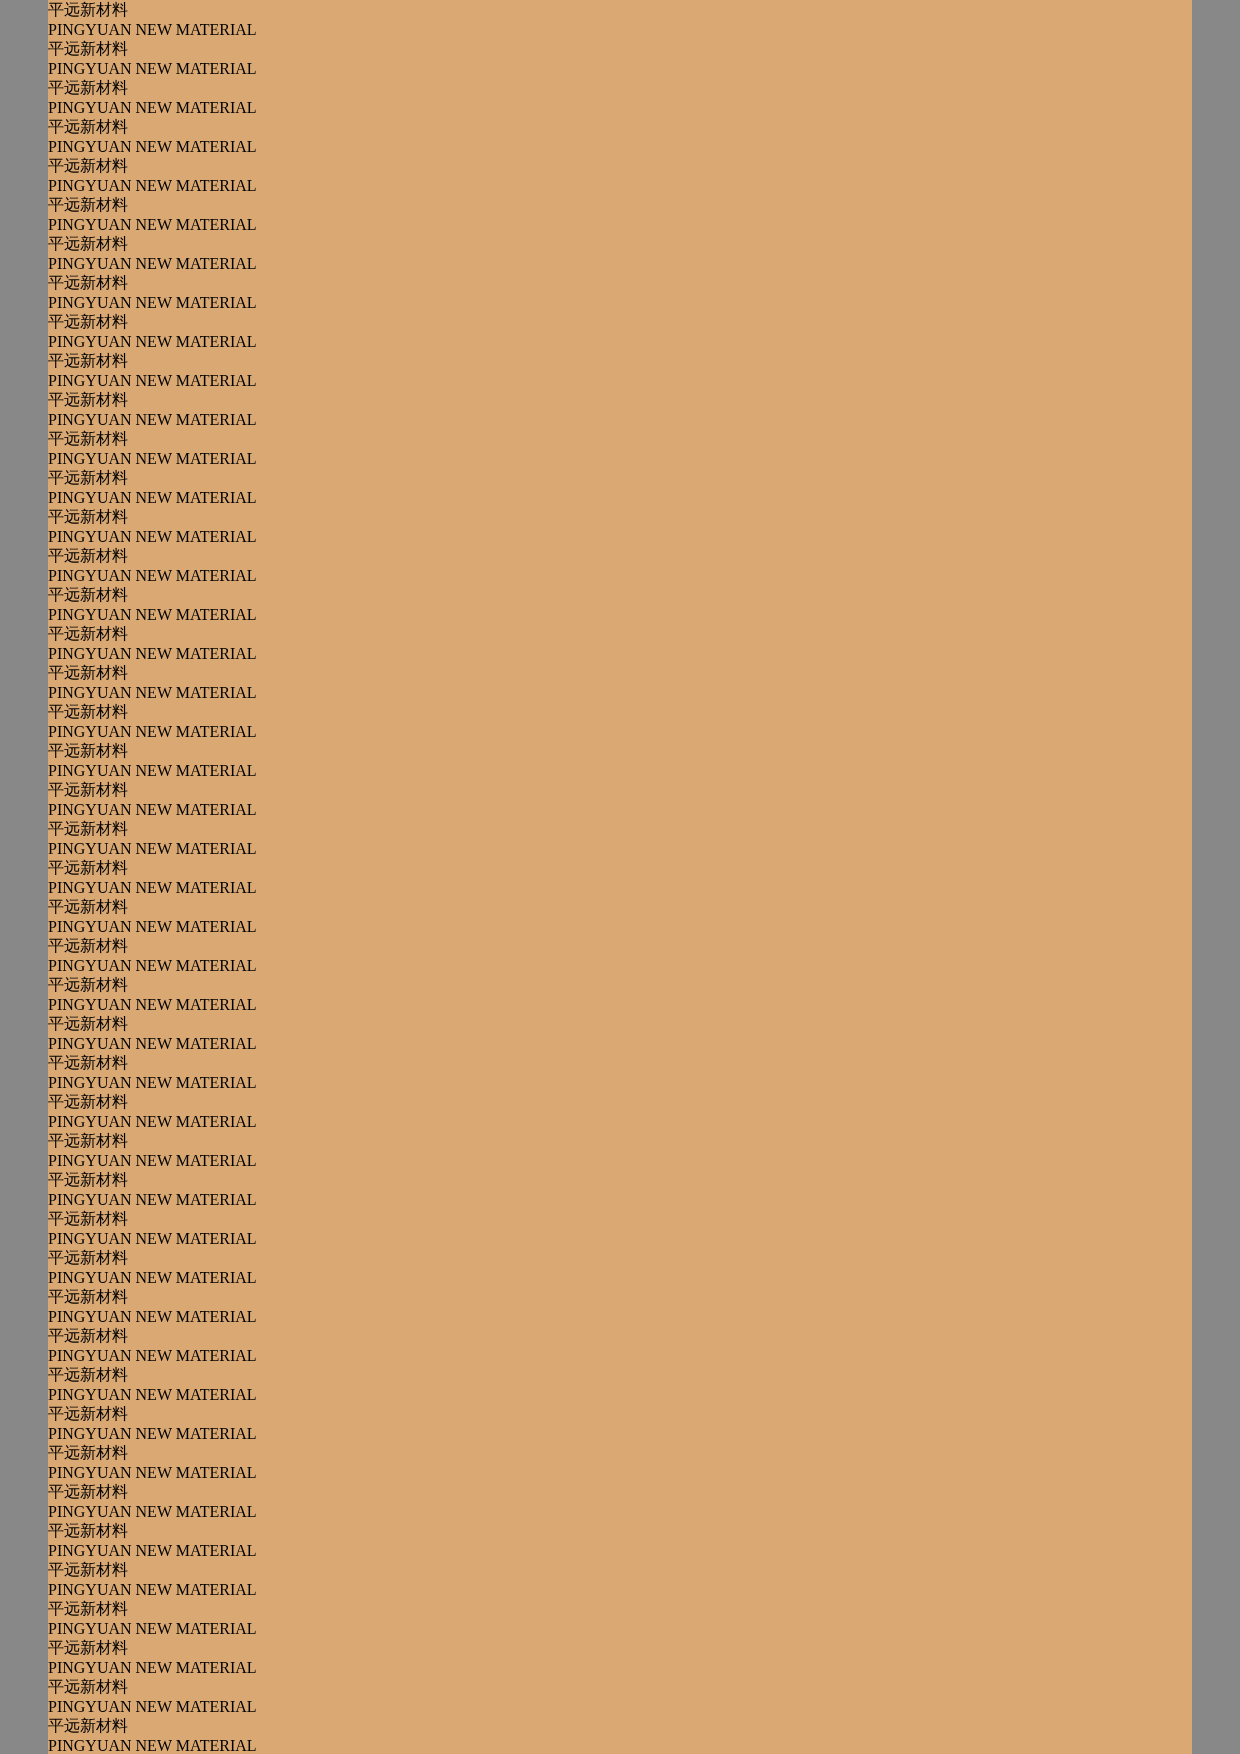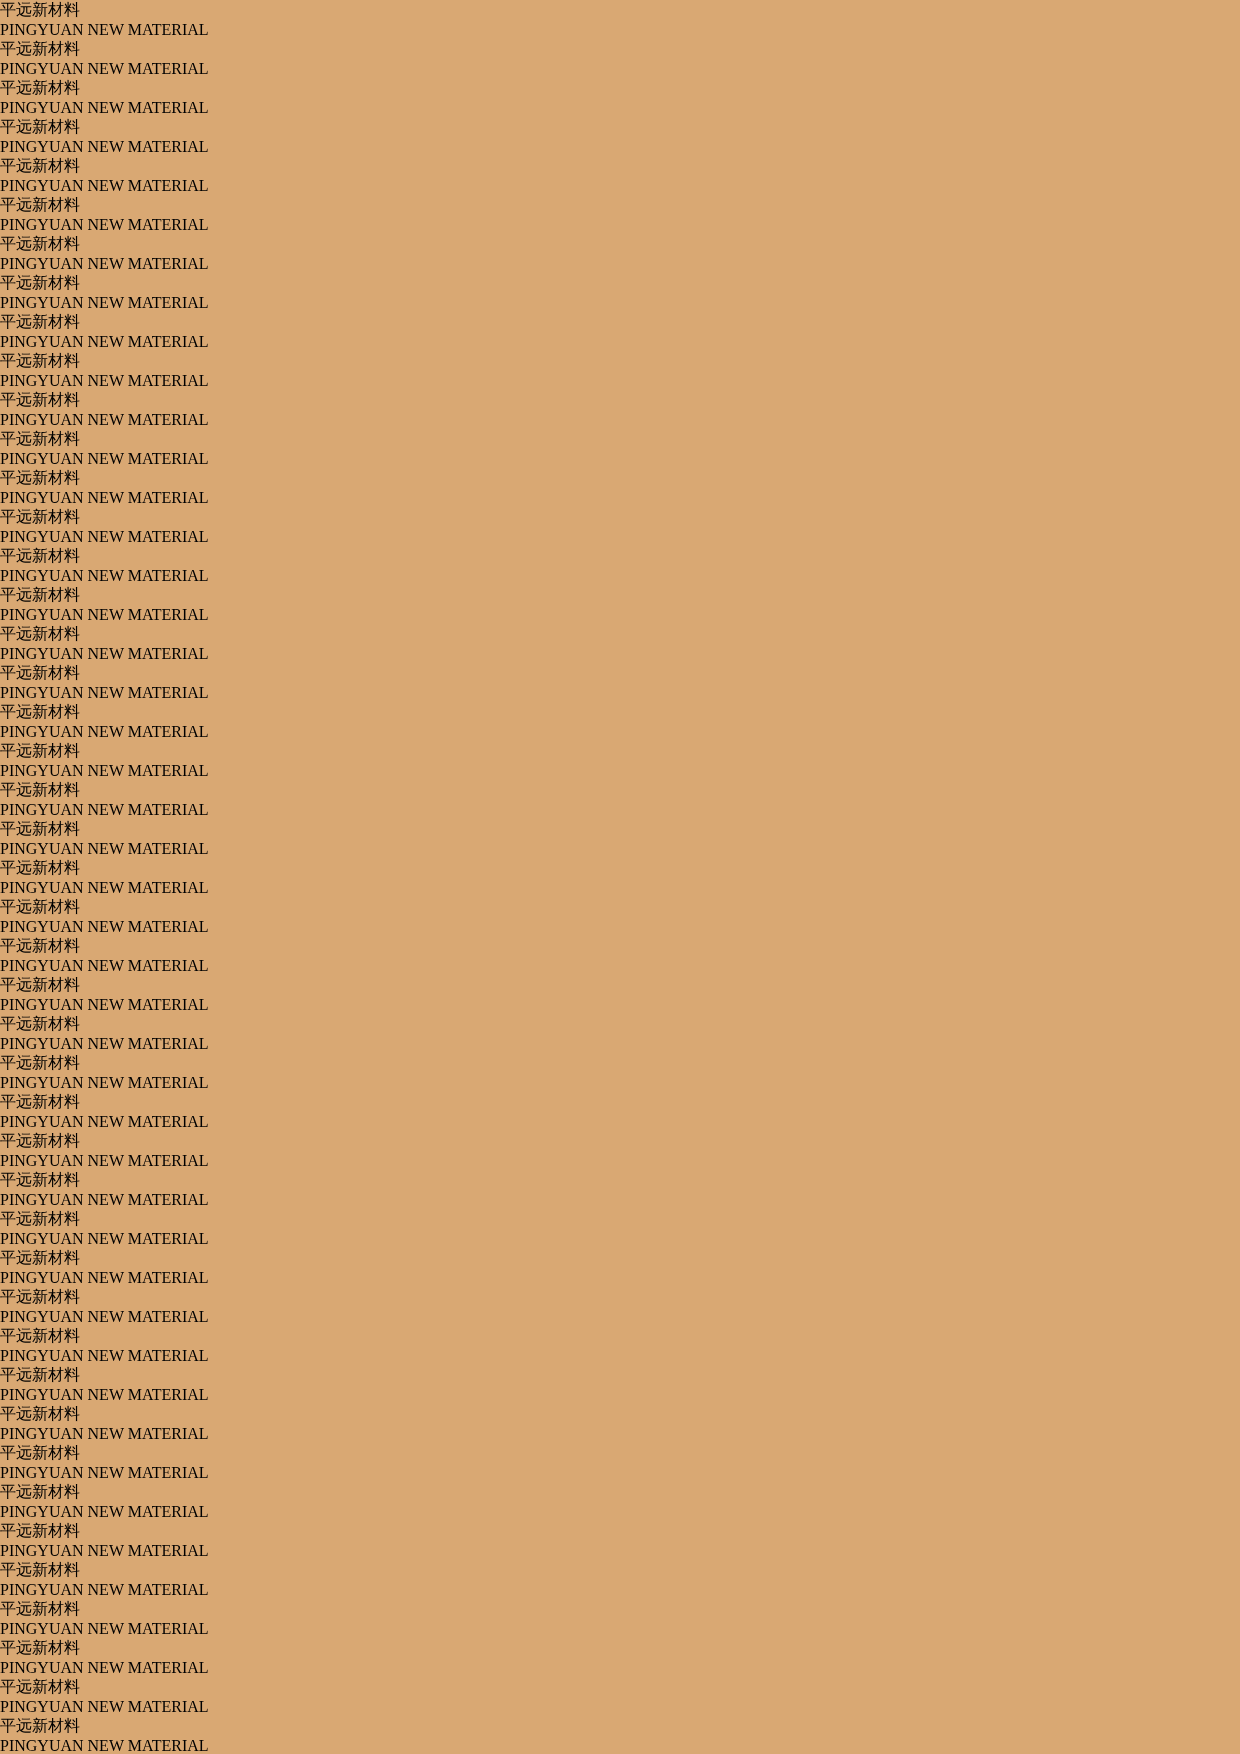--- a/index.html
+++ b/index.html
@@ -1,16 +1,16 @@
 <!DOCTYPE html>
 <html><head>
 <meta charset="utf-8">
 <style>
   html,body{margin:0;padding:0;background:#888;}
-  .page{position:relative;width:1240px;height:1754px;margin:0 auto;overflow:hidden;
+  .page{position:relative;width:1144px;height:1754px;margin:0 auto;overflow:hidden;
         font-family:"Liberation Serif","DejaVu Serif",serif;background:#d9a873;}
   
   .wood{position:absolute;z-index:0;}
   .wood.top,.wood.bottom{left:0;width:1240px;height:52px;
     background:repeating-linear-gradient(180deg,#dcae7c 0 5px,#d1a168 5px 9px,#e8c априори;}
   .wood.top{top:0;background:repeating-linear-gradient(180deg,#dcae7c 0 5px,#d1a168 5px 9px,#e7c293 9px 14px,#d6a76f 14px 21px,#cd9a60 21px 25px,#e0b685 25px 33px,#d8a971 33px 40px,#c6934f 40px 43px,#e3bc8d 43px 52px);}
   .wood.bottom{bottom:0;background:repeating-linear-gradient(0deg,#dcae7c 0 5px,#d1a168 5px 9px,#e7c293 9px 14px,#d6a76f 14px 21px,#cd9a60 21px 25px,#e0b685 25px 33px,#d8a971 33px 40px,#c6934f 40px 43px,#e3bc8d 43px 52px);}
   .wood.left,.wood.right{top:0;height:1754px;width:53px;}
   .wood.left{left:0;background:repeating-linear-gradient(90deg,#dcae7c 0 5px,#d1a168 5px 9px,#e7c293 9px 14px,#d6a76f 14px 21px,#cd9a60 21px 25px,#e0b685 25px 33px,#d8a971 33px 40px,#c6934f 40px 43px,#e3bc8d 43px 53px);}
   .wood.right{right:0;background:repeating-linear-gradient(270deg,#dcae7c 0 5px,#d1a168 5px 9px,#e7c293 9px 14px,#d6a76f 14px 21px,#cd9a60 21px 25px,#e0b685 25px 33px,#d8a971 33px 40px,#c6934f 40px 43px,#e3bc8d 43px 53px);}

